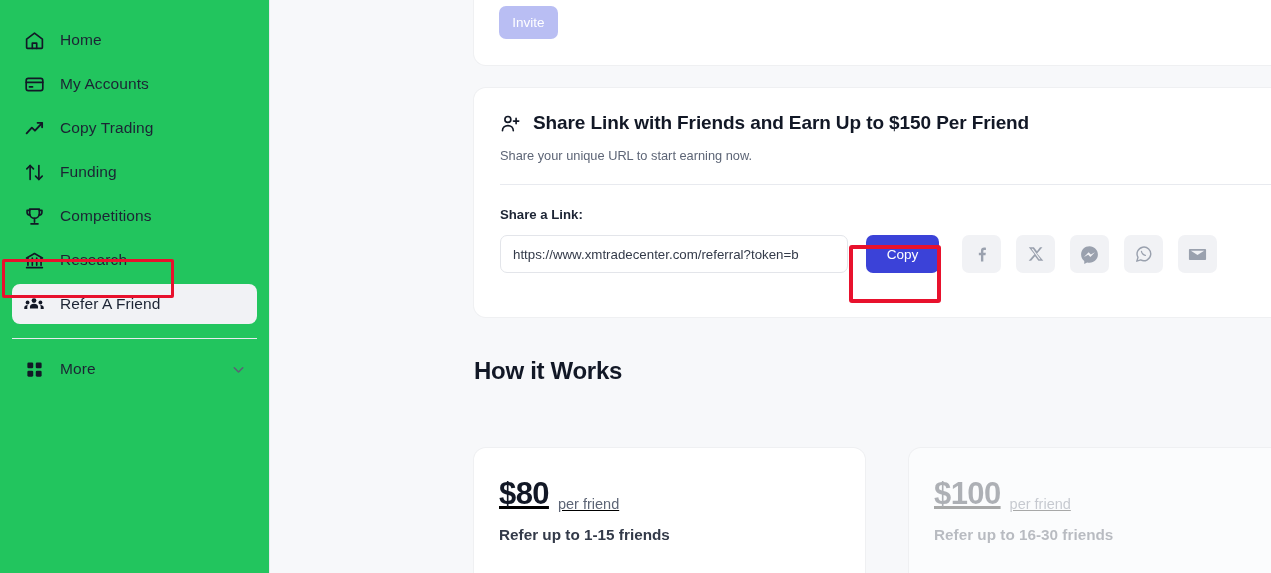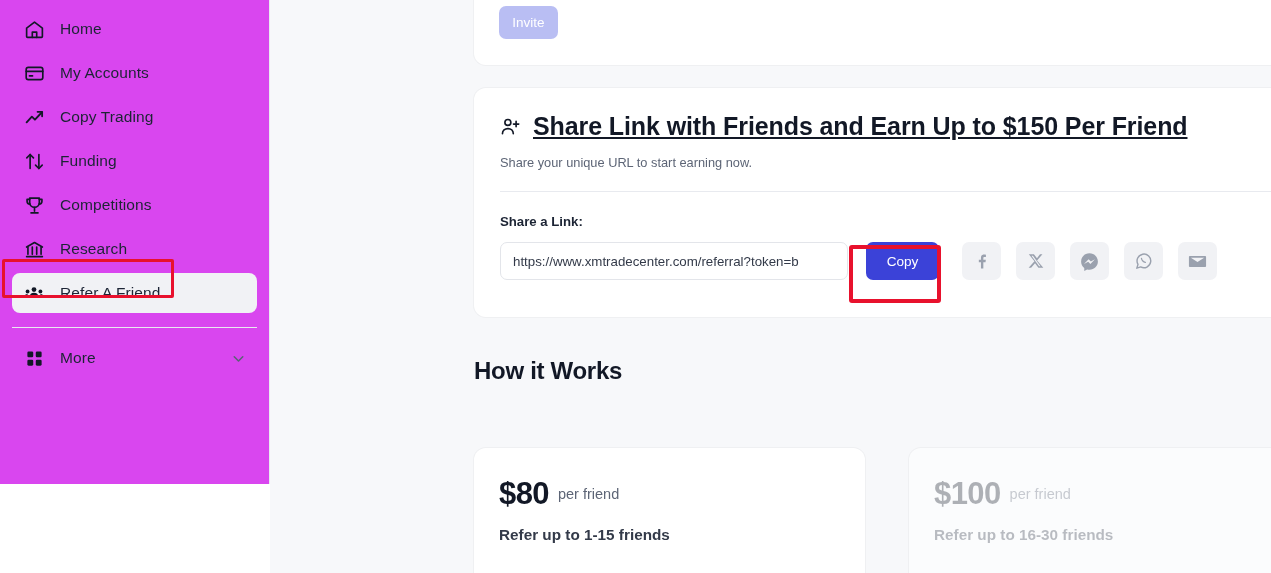--- a/index.html
+++ b/index.html
@@ -6,25 +6,25 @@
   html, body {
     width: 1271px; height: 573px;
     overflow: hidden;
     font-family: "Liberation Sans", sans-serif;
     background: #ffffff;
   }
   .app { display: flex; width: 1271px; height: 573px; position: relative; }
 
   
   .sidebar {
-    width: 270px; height: 484px;
-    background: #d946ef;
+    width: 270px; height: 573px;
+    background: #22c55e;
     border-right: 1px solid #e8eaef;
     flex: 0 0 270px;
-    padding-top: 5px;
+    padding-top: 16px;
     position: relative;
   }
   .nav-item {
     display: flex; align-items: center;
     height: 40px;
     margin: 4px 12px;
     padding: 0 10px;
     border-radius: 8px;
     cursor: pointer;
     color: #1c2434;
@@ -102,22 +102,22 @@
   .card-share {
     top: 88px;
     height: 229px;
   }
   .share-head {
     display: flex; align-items: center;
     padding: 24px 26px 0 26px;
   }
   .share-head .user-add-ico { color: #121826; display: flex; margin-right: 12px; }
   .share-title {
-    font-size: 25px; font-weight: bold;
-    color: #121826; letter-spacing: -.1px; white-space: nowrap; text-decoration: underline;
+    font-size: 19px; font-weight: bold;
+    color: #121826; letter-spacing: -.1px; white-space: nowrap;
   }
   .share-sub {
     padding: 14px 26px 0 26px;
     font-size: 12.8px; color: #5d6576;
   }
   .share-divider {
     height: 1px; background: #e8eaef;
     margin: 21px 26px 0 26px;
   }
   .share-label {
@@ -189,21 +189,21 @@
     top: 448px;
     border-radius: 12px;
     height: 160px;
     background: #ffffff;
     box-shadow: 0 0 0 1px rgba(20,25,40,0.035);
     padding: 28px 25px 0 25px;
   }
   .tier-1 { left: 204px; width: 391px; }
   .tier-2 { left: 639px; width: 391px; background: #fbfcfd; }
   .tier-2 .tier-amt, .tier-2 .tier-per, .tier-2 .tier-range, .tier-2 .tier-pct { opacity: .33; }
-  .tier-top { display: flex; align-items: center; }
+  .tier-top { display: flex; align-items: flex-end; text-decoration: underline; }
   .tier-amt { font-size: 31px; font-weight: bold; color: #121826; letter-spacing: -.6px; }
   .tier-per { font-size: 14.5px; color: #5d6576; margin-left: 9px; }
   .tier-range { margin-top: 14px; font-size: 15.3px; color: #333a49; font-weight: bold; }
 </style>
 </head>
 <body>
 
 <div class="app">
 
   <nav class="sidebar">

